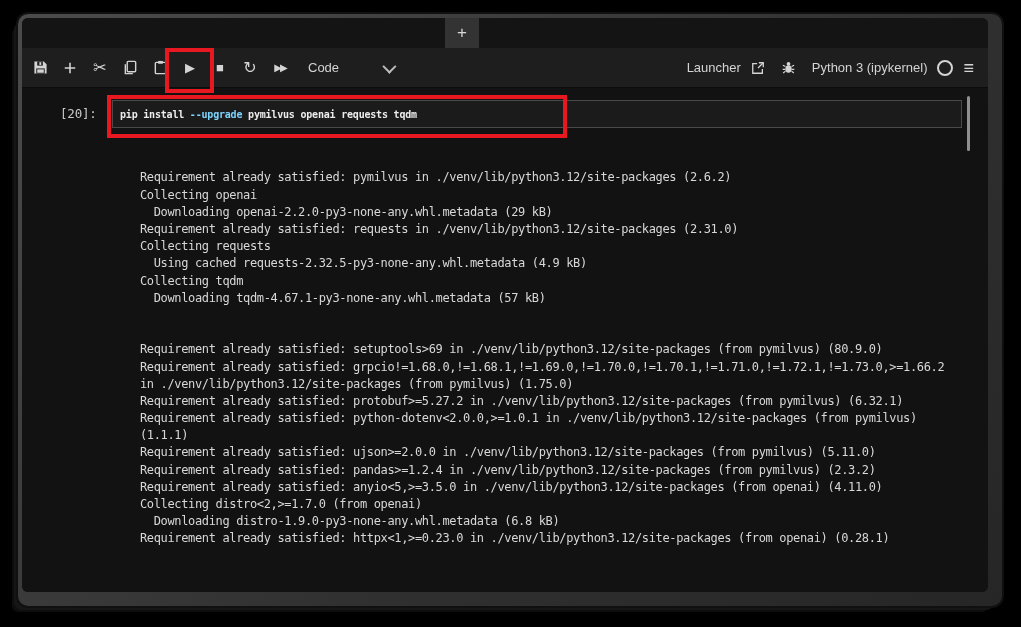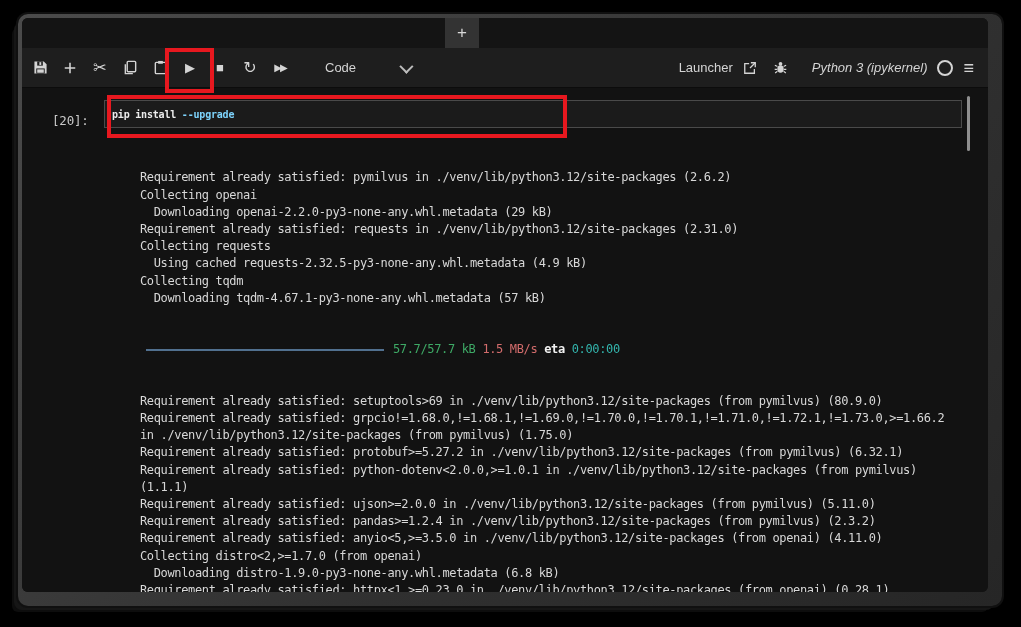--- a/index.html
+++ b/index.html
@@ -22,30 +22,30 @@
   .tab-close{color:#cfcfcf;font-size:12px;padding:0 2px;}
   .newtab{width:34px;background:#333333;margin-left:2px;display:flex;align-items:center;justify-content:center;
           color:#d8d8d8;font-size:17px;}
   
   .toolbar{height:39px;background:#1e1e1e;display:flex;align-items:center;padding:0 14px 0 10px;
            border-bottom:1px solid #0c0c0c;flex:0 0 auto;}
   .tb-btn{width:16px;height:18px;margin-right:14px;display:flex;align-items:center;justify-content:center;
           color:#d4d4d4;font-size:14px;flex:0 0 auto;}
   .tb-btn svg{display:block;}
   .run-wrap{position:relative;}
-  .code-select{display:flex;align-items:center;color:#d4d4d4;font-size:13px;margin-left:23px;}
+  .code-select{display:flex;align-items:center;color:#d4d4d4;font-size:13px;margin-left:6px;}
   .code-select .chev{margin-left:44px;width:8px;height:8px;border-right:2px solid #bdbdbd;
                      border-bottom:2px solid #bdbdbd;transform:rotate(45deg) translateY(-2px);}
   .tb-spacer{flex:1;}
   .tb-right{display:flex;align-items:center;gap:10px;color:#d4d4d4;font-size:13px;}
   .kernel-circle{width:12px;height:12px;border:2px solid #d4d4d4;border-radius:50%;}
   .hamburger{font-size:18px;color:#d4d4d4;line-height:1;}
   
   .content{flex:1;background:#121212;position:relative;overflow:hidden;padding-top:12px;box-sizing:border-box;}
-  .cell-row{display:flex;align-items:flex-end;padding-left:30px;padding-right:26px;}
+  .cell-row{display:flex;align-items:flex-start;padding-left:38px;padding-right:26px;}
   .cell-prompt{width:52px;flex:0 0 auto;font-family:"DejaVu Sans Mono","Liberation Mono",monospace;
                font-size:12.5px;color:#c9c9c9;padding-top:6px;letter-spacing:-0.2px;}
   .cell-input{flex:1;height:28px;background:#1b1b1b;border:1px solid #4a4a4a;box-sizing:border-box;
               display:flex;align-items:center;padding-left:7px;
               font-family:"DejaVu Sans Mono","Liberation Mono",monospace;font-size:10px;
               letter-spacing:-0.2px;color:#ececec;font-weight:bold;white-space:pre;}
   .tok-operator{color:#7dd3fc;}
   .output{margin-left:118px;margin-top:7px;font-family:"DejaVu Sans Mono","Liberation Mono",monospace;
           font-size:12px;line-height:17.2px;letter-spacing:-0.35px;color:#d8d8d8;white-space:pre;}
   .out-line{height:17.2px;}
@@ -141,36 +141,33 @@
           <svg width="14" height="14" viewBox="0 0 16 16">
             <path d="M13 9v5H2V3h5" fill="none" stroke="#d4d4d4" stroke-width="1.5"></path>
             <path d="M9 2h5v5" fill="none" stroke="#d4d4d4" stroke-width="1.5"></path>
             <path d="M14 2L8 8" stroke="#d4d4d4" stroke-width="1.5"></path>
           </svg>
           <svg width="15" height="15" viewBox="0 0 16 16" style="margin-left:6px;">
             <ellipse cx="8" cy="9.5" rx="3.4" ry="4" fill="#d4d4d4"></ellipse>
             <circle cx="8" cy="4" r="2" fill="#d4d4d4"></circle>
             <path d="M4.7 7L2 5.5M4.5 10H1.8M4.7 12l-2.4 1.8M11.3 7L14 5.5M11.5 10h2.7M11.3 12l2.4 1.8" stroke="#d4d4d4" stroke-width="1.2"></path>
           </svg>
-          <span style="margin-left:14px;font-style:italic;">Python 3 (ipykernel)</span>
+          <span style="margin-left:6px;">Python 3 (ipykernel)</span>
           <span class="kernel-circle"></span>
           <span class="hamburger">≡</span>
         </div>
       </div>
 
       <div class="content">
         <div class="cell-row">
           <div class="cell-prompt">[20]:</div>
-          <div class="cell-input" id="cell-source"><span>pip install </span><span class="tok-operator">--upgrade</span></div>
+          <div class="cell-input" id="cell-source"><span>pip install </span><span class="tok-operator">--upgrade</span><span> pymilvus openai requests tqdm</span></div>
         </div>
         <div class="output">
           <div id="out-before"><div class="out-line">Requirement already satisfied: pymilvus in ./venv/lib/python3.12/site-packages (2.6.2)</div><div class="out-line">Collecting openai</div><div class="out-line">  Downloading openai-2.2.0-py3-none-any.whl.metadata (29 kB)</div><div class="out-line">Requirement already satisfied: requests in ./venv/lib/python3.12/site-packages (2.31.0)</div><div class="out-line">Collecting requests</div><div class="out-line">  Using cached requests-2.32.5-py3-none-any.whl.metadata (4.9 kB)</div><div class="out-line">Collecting tqdm</div><div class="out-line">  Downloading tqdm-4.67.1-py3-none-any.whl.metadata (57 kB)</div></div>
-          <div class="progress-line">
-            <span class="pg-bar"></span><span class="pg-size">57.7/57.7 kB</span><span> </span><span class="pg-speed">1.5 MB/s</span><span> </span><span class="pg-eta-label">eta</span><span> </span><span class="pg-eta">0:00:00</span>
-          </div>
           <div id="out-after"><div class="out-line">Requirement already satisfied: setuptools&gt;69 in ./venv/lib/python3.12/site-packages (from pymilvus) (80.9.0)</div><div class="out-line">Requirement already satisfied: grpcio!=1.68.0,!=1.68.1,!=1.69.0,!=1.70.0,!=1.70.1,!=1.71.0,!=1.72.1,!=1.73.0,&gt;=1.66.2</div><div class="out-line">in ./venv/lib/python3.12/site-packages (from pymilvus) (1.75.0)</div><div class="out-line">Requirement already satisfied: protobuf&gt;=5.27.2 in ./venv/lib/python3.12/site-packages (from pymilvus) (6.32.1)</div><div class="out-line">Requirement already satisfied: python-dotenv&lt;2.0.0,&gt;=1.0.1 in ./venv/lib/python3.12/site-packages (from pymilvus)</div><div class="out-line">(1.1.1)</div><div class="out-line">Requirement already satisfied: ujson&gt;=2.0.0 in ./venv/lib/python3.12/site-packages (from pymilvus) (5.11.0)</div><div class="out-line">Requirement already satisfied: pandas&gt;=1.2.4 in ./venv/lib/python3.12/site-packages (from pymilvus) (2.3.2)</div><div class="out-line">Requirement already satisfied: anyio&lt;5,&gt;=3.5.0 in ./venv/lib/python3.12/site-packages (from openai) (4.11.0)</div><div class="out-line">Collecting distro&lt;2,&gt;=1.7.0 (from openai)</div><div class="out-line">  Downloading distro-1.9.0-py3-none-any.whl.metadata (6.8 kB)</div><div class="out-line">Requirement already satisfied: httpx&lt;1,&gt;=0.23.0 in ./venv/lib/python3.12/site-packages (from openai) (0.28.1)</div></div>
         </div>
         <div class="scroll-thumb"></div>
       </div>
 
     </div>
   </div>
 
   <div class="annot annot-run"></div>
   <div class="annot annot-cell"></div>

